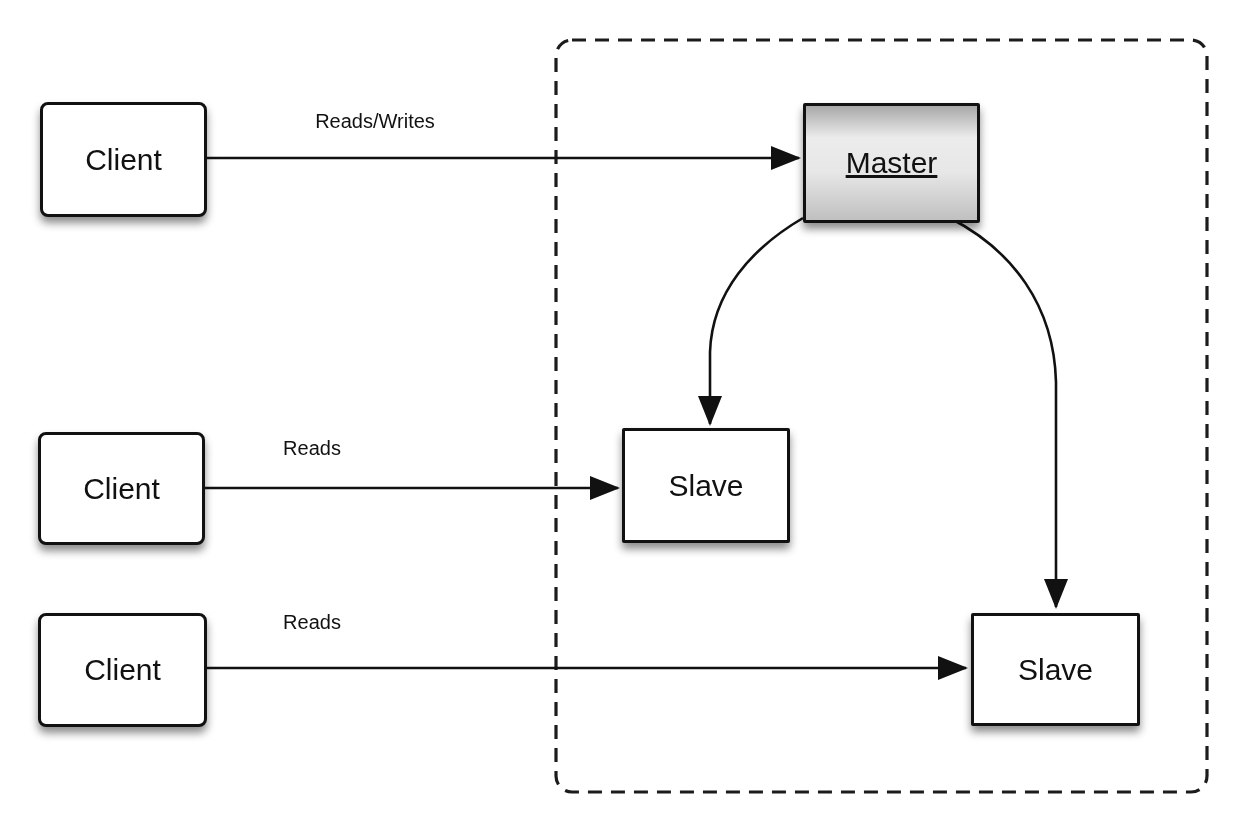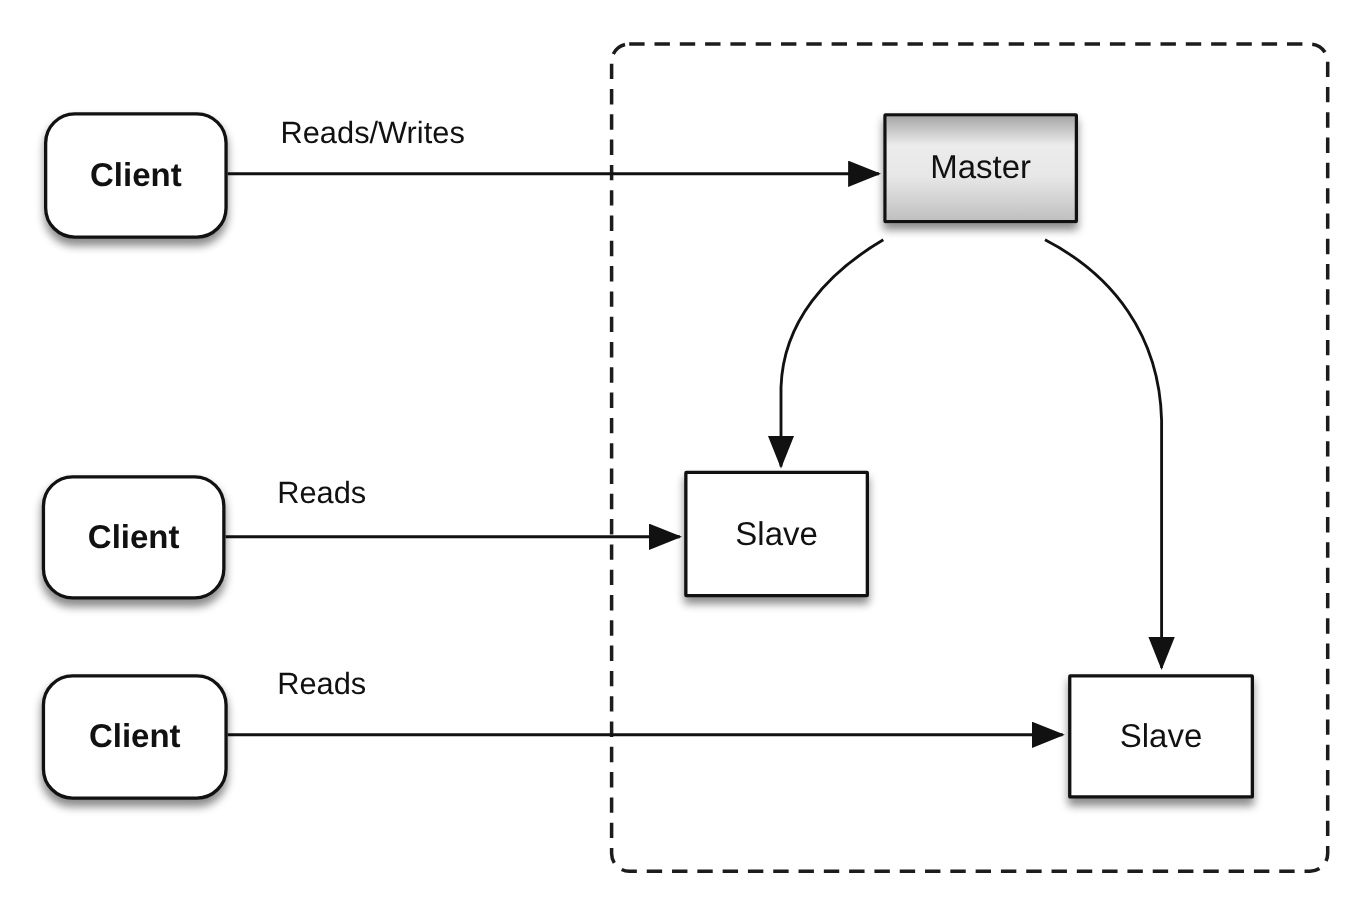--- a/index.html
+++ b/index.html
@@ -31,34 +31,34 @@
     align-items: center;
     justify-content: center;
     background: #ffffff;
     border: 3px solid #111111;
     font-size: 30px;
     line-height: 1;
     box-shadow: 0px 6px 8px rgba(0,0,0,0.45);
     box-sizing: border-box;
   }
   .node.rounded {
-    border-radius: 28px;
-    font-weight: bold;
+    border-radius: 8px;
   }
   .node.square {
     border-radius: 2px;
   }
   .node.master-fill {
     background: linear-gradient(180deg, #a8a8a8 0%, #ececec 28%, #e7e7e7 58%, #c0c0c0 100%);
   }
   .edge-label {
     position: absolute;
     z-index: 3;
-    font-size: 28px;
+    font-size: 20px;
     line-height: 34px;
+    text-align: center;
     white-space: nowrap;
   }
 </style>
 </head>
 <body>
 
 <div id="canvas">
 
   <svg id="edges-svg" viewBox="0 0 1246 839" xmlns="http://www.w3.org/2000/svg">
     <defs>
@@ -85,21 +85,21 @@
   </div>
 
   <div class="node rounded" style="left:38px; top:432px; width:167px; height:113px;">
     <span>Client</span>
   </div>
 
   <div class="node rounded" style="left:38px; top:613px; width:169px; height:114px;">
     <span>Client</span>
   </div>
 
-  <div class="node square master-fill" style="left:803px; top:103px; width:177px; height:100px;">
+  <div class="node square master-fill" style="left:803px; top:103px; width:177px; height:120px;text-decoration:underline;">
     <span>Master</span>
   </div>
 
   <div class="node square" style="left:622px; top:428px; width:168px; height:115px;">
     <span>Slave</span>
   </div>
 
   <div class="node square" style="left:971px; top:613px; width:169px; height:113px;">
     <span>Slave</span>
   </div>

